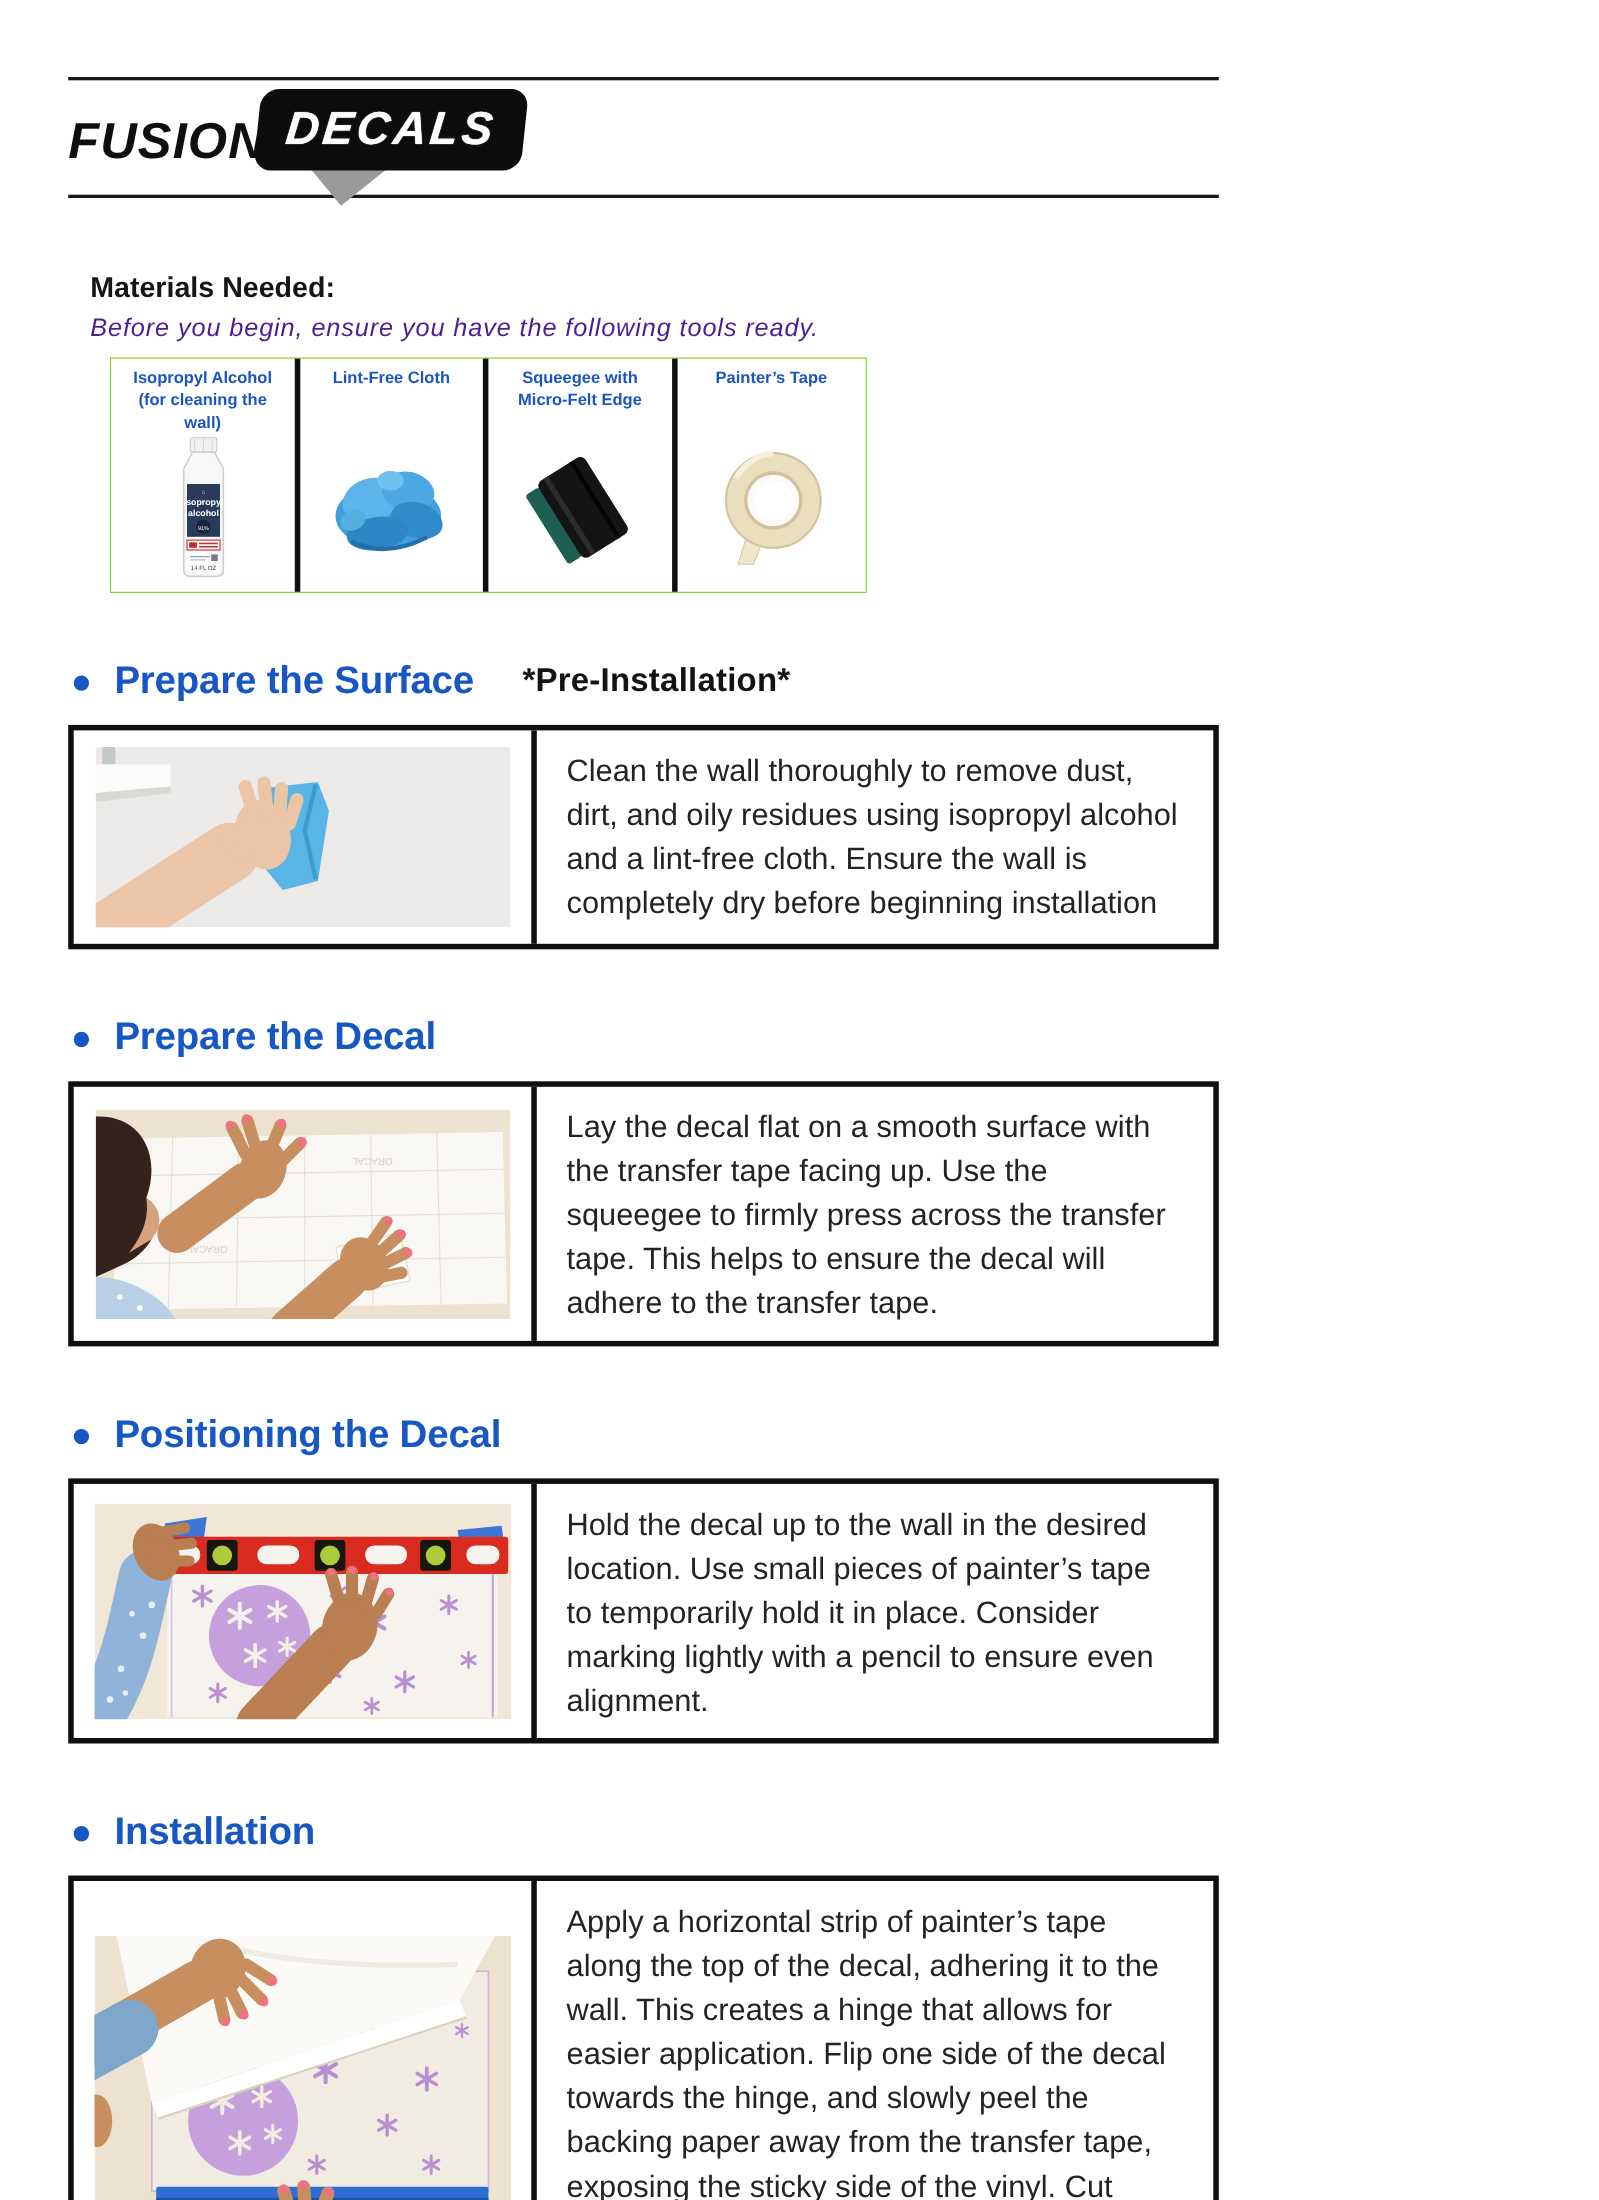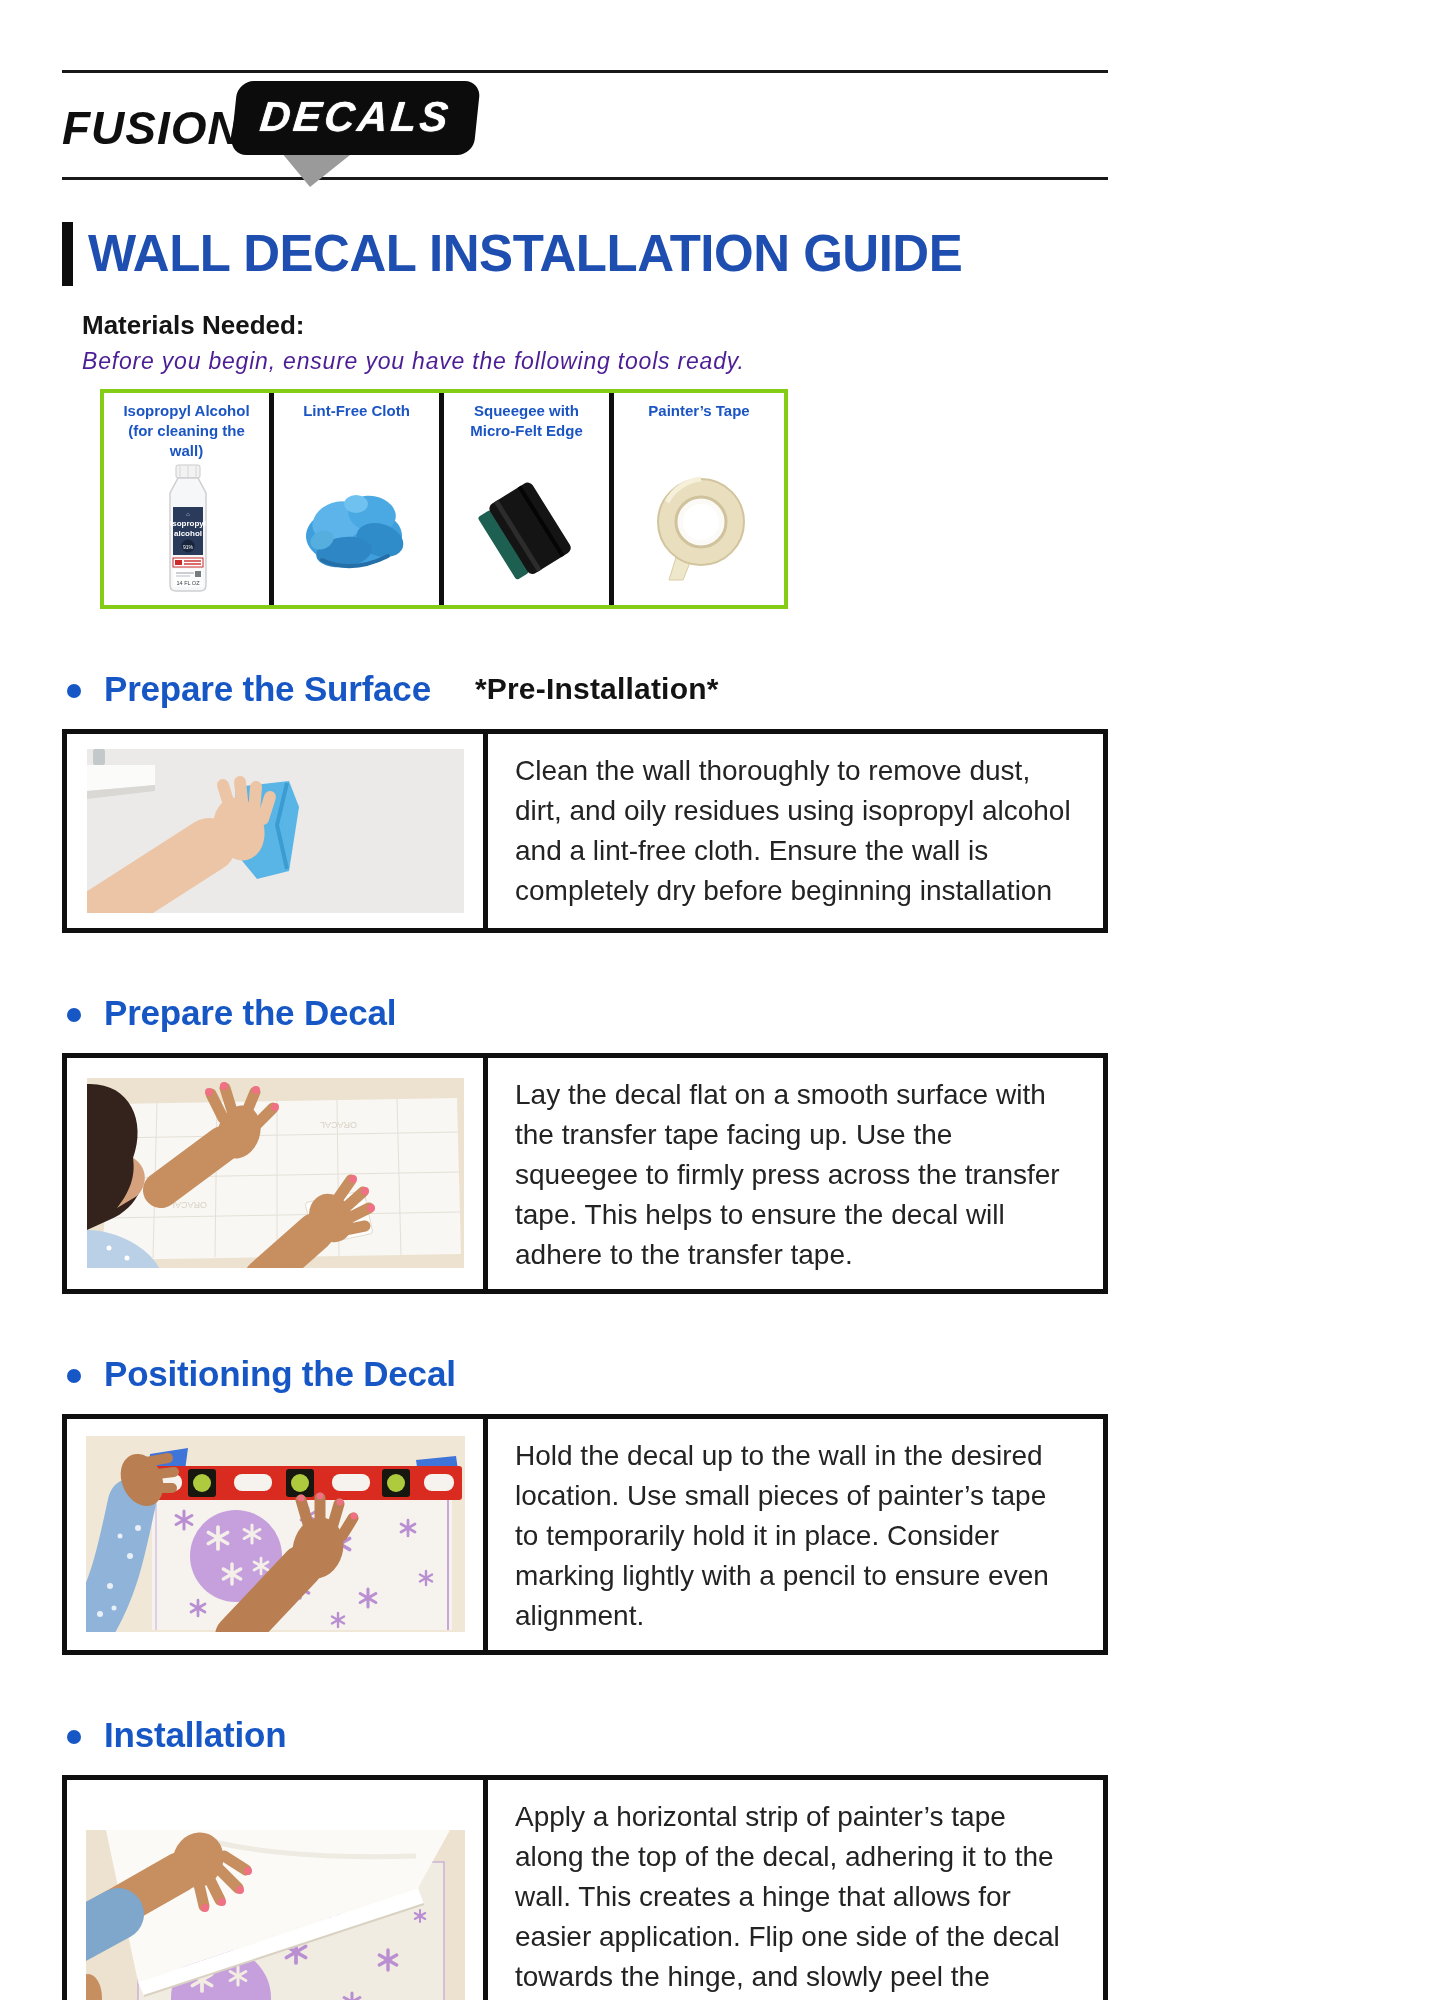--- a/index.html
+++ b/index.html
@@ -37,21 +37,21 @@
   .title-text {
     font-size:51px; font-weight:bold; color:#1d4eb0;
     letter-spacing:-0.5px; line-height:1.25;
   }
 
   
   .mat-heading { margin:24px 0 0 20px; font-size:26px; font-weight:bold; color:#151515; }
   .mat-sub { margin:7px 0 0 20px; font-size:23px; font-style:italic; color:#4c1d95; letter-spacing:0.8px; }
   .mat-table {
     margin:14px 0 0 38px; width:688px;
-    border:4px solid #84cc16;
+    border:1px solid #84cc16;
     display:grid; grid-template-columns:repeat(4,1fr);
     background:#ffffff;
   }
   .mat-cell { border-right:5px solid #0f0f0f; padding:8px 8px 10px; display:flex; flex-direction:column; align-items:center; min-height:198px; }
   .mat-cell:last-child { border-right:none; }
   .mat-label { color:#1b55c4; font-weight:bold; font-size:15px; line-height:1.35; text-align:center; min-height:62px; display:flex; align-items:flex-start; justify-content:center; }
   .mat-icon { flex:1; display:flex; align-items:center; justify-content:center; }
 
   
   .step-heading { display:flex; align-items:center; margin:60px 0 20px 0; }
@@ -89,21 +89,20 @@
     </svg>
     <div class="brand-badge">
       <span>DECALS</span>
     </div>
   </div>
 
   <div class="rule"></div>
 
   <div class="title-row">
     <div class="title-bar"></div>
-    <div class="title-text">WALL DECAL INSTALLATION GUIDE</div>
   </div>
 
   <div class="mat-heading">Materials Needed:</div>
   <div class="mat-sub">Before you begin, ensure you have the following tools ready.</div>
 
   <div class="mat-table">
 
     <div class="mat-cell">
       <div class="mat-label">Isopropyl Alcohol (for cleaning the wall)</div>
       <div class="mat-icon">

